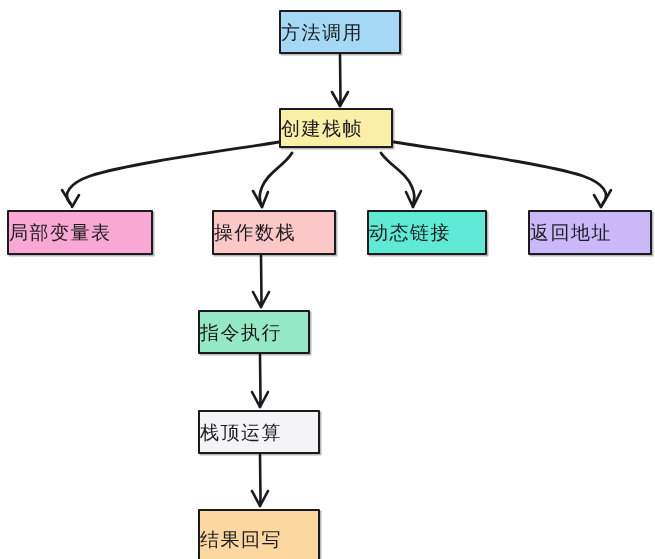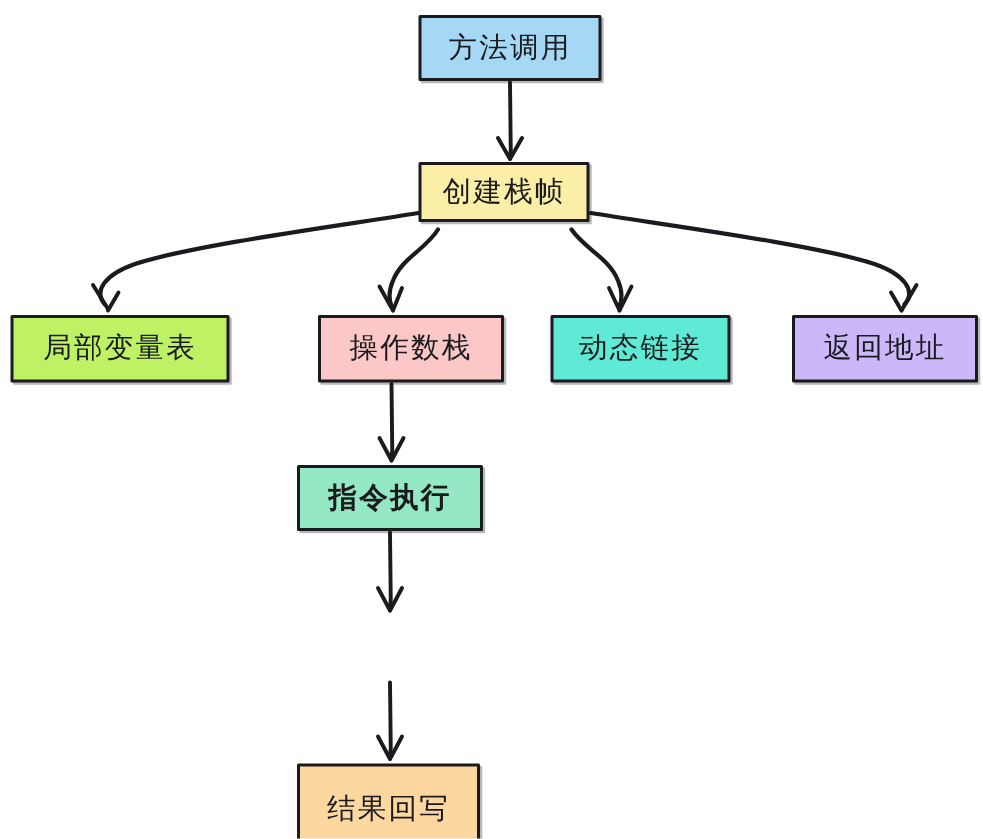--- a/index.html
+++ b/index.html
@@ -29,21 +29,21 @@
     height: 559px;
     pointer-events: none;
   }
   .node {
     position: absolute;
     box-sizing: border-box;
     border: 2.4px solid #1b1b1f;
     border-radius: 1px;
     display: flex;
     align-items: center;
-    justify-content: center;
+    justify-content: flex-start;
     box-shadow: 1.5px 1.5px 0 rgba(20,20,20,0.30);
   }
   .node-label {
     font-size: 19px;
     line-height: 1;
     color: #1b1b1f;
     letter-spacing: 1.5px;
     white-space: nowrap;
     font-family: "DejaVu Sans", "Liberation Sans", sans-serif;
   }
@@ -108,38 +108,41 @@
   </svg>
 
   <div class="node" style="left:279px; top:10px; width:122px; height:44px; background:#a5d8f5;">
     <span class="node-label">方法调用</span>
   </div>
 
   <div class="node" style="left:279px; top:108px; width:114px; height:40px; background:#fbeea6;">
     <span class="node-label">创建栈帧</span>
   </div>
 
-  <div class="node" style="left:7px; top:210px; width:146px; height:45px; background:#bef264;">
+  <div class="node" style="left:7px; top:210px; width:146px; height:45px; background:#f9a8d4;">
     <span class="node-label">局部变量表</span>
   </div>
 
   <div class="node" style="left:212px; top:210px; width:124px; height:45px; background:#fbc7c7;">
     <span class="node-label">操作数栈</span>
   </div>
 
   <div class="node" style="left:367px; top:210px; width:120px; height:45px; background:#5eead4;">
     <span class="node-label">动态链接</span>
   </div>
 
   <div class="node" style="left:528px; top:210px; width:124px; height:45px; background:#cbb8f9;">
     <span class="node-label">返回地址</span>
   </div>
 
-  <div class="node" style="left:198px; top:310px; width:124px; height:44px; background:#95e8c4;font-weight:bold;">
+  <div class="node" style="left:198px; top:310px; width:112px; height:44px; background:#95e8c4;">
     <span class="node-label">指令执行</span>
   </div>
 
+  <div class="node" style="left:198px; top:410px; width:122px; height:44px; background:#f4f4f6;">
+    <span class="node-label">栈顶运算</span>
+  </div>
 
   <div class="node" style="left:198px; top:509px; width:122px; height:60px; background:#fcd7a0;">
     <span class="node-label">结果回写</span>
   </div>
 
 </div>
 
 </body></html>

